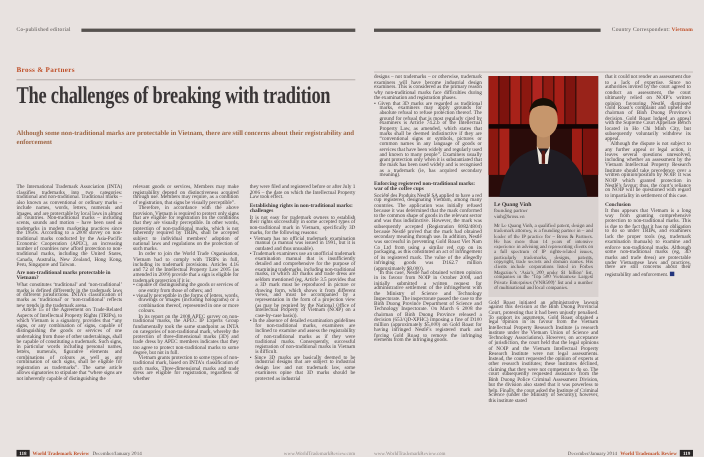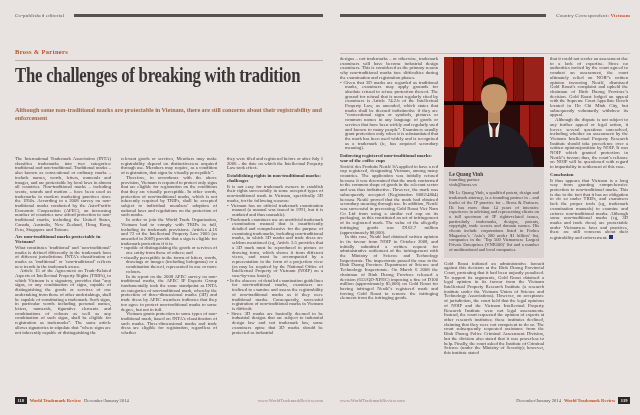--- a/index.html
+++ b/index.html
@@ -4,21 +4,21 @@
 <style>
   * { margin:0; padding:0; box-sizing:border-box; }
   html,body { width:640px; height:415px; }
   body {
     background:#e8e2e0;
     font-family:"Liberation Serif", serif;
     color:#433e3d;
     position:relative;
     overflow:hidden;
   }
-  .page { position:absolute; top:0; height:404px; }
+  .page { position:absolute; top:12px; height:404px; }
   .page-left  { left:15px;  width:308px; }
   .page-right { left:340px; width:290px; }
 
   
   .pghead { position:absolute; top:13px; left:0; right:0; display:flex; align-items:center; }
   .pghead-label { font-size:5px; color:#55504e; letter-spacing:0.2px; white-space:nowrap; }
   .pghead-bar { flex:1; height:3px; background:#56524f; }
   .page-left  .pghead-bar { margin-left:10px; }
   .page-right .pghead-bar { margin-right:10px; }
   .accent { color:#bf4f28; font-weight:bold; }

